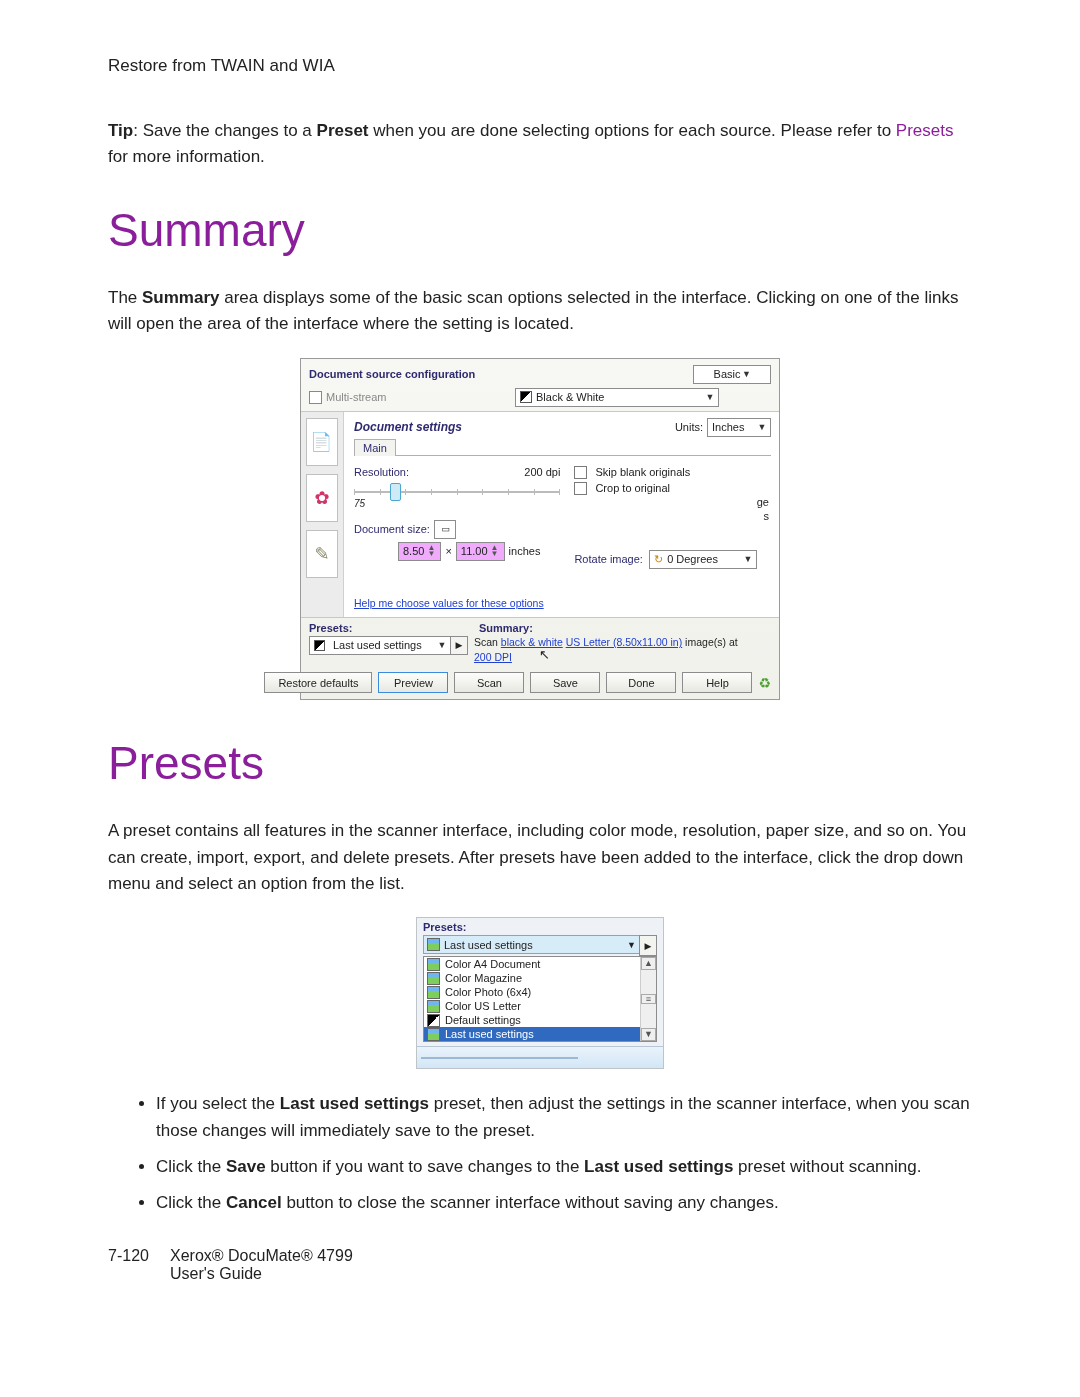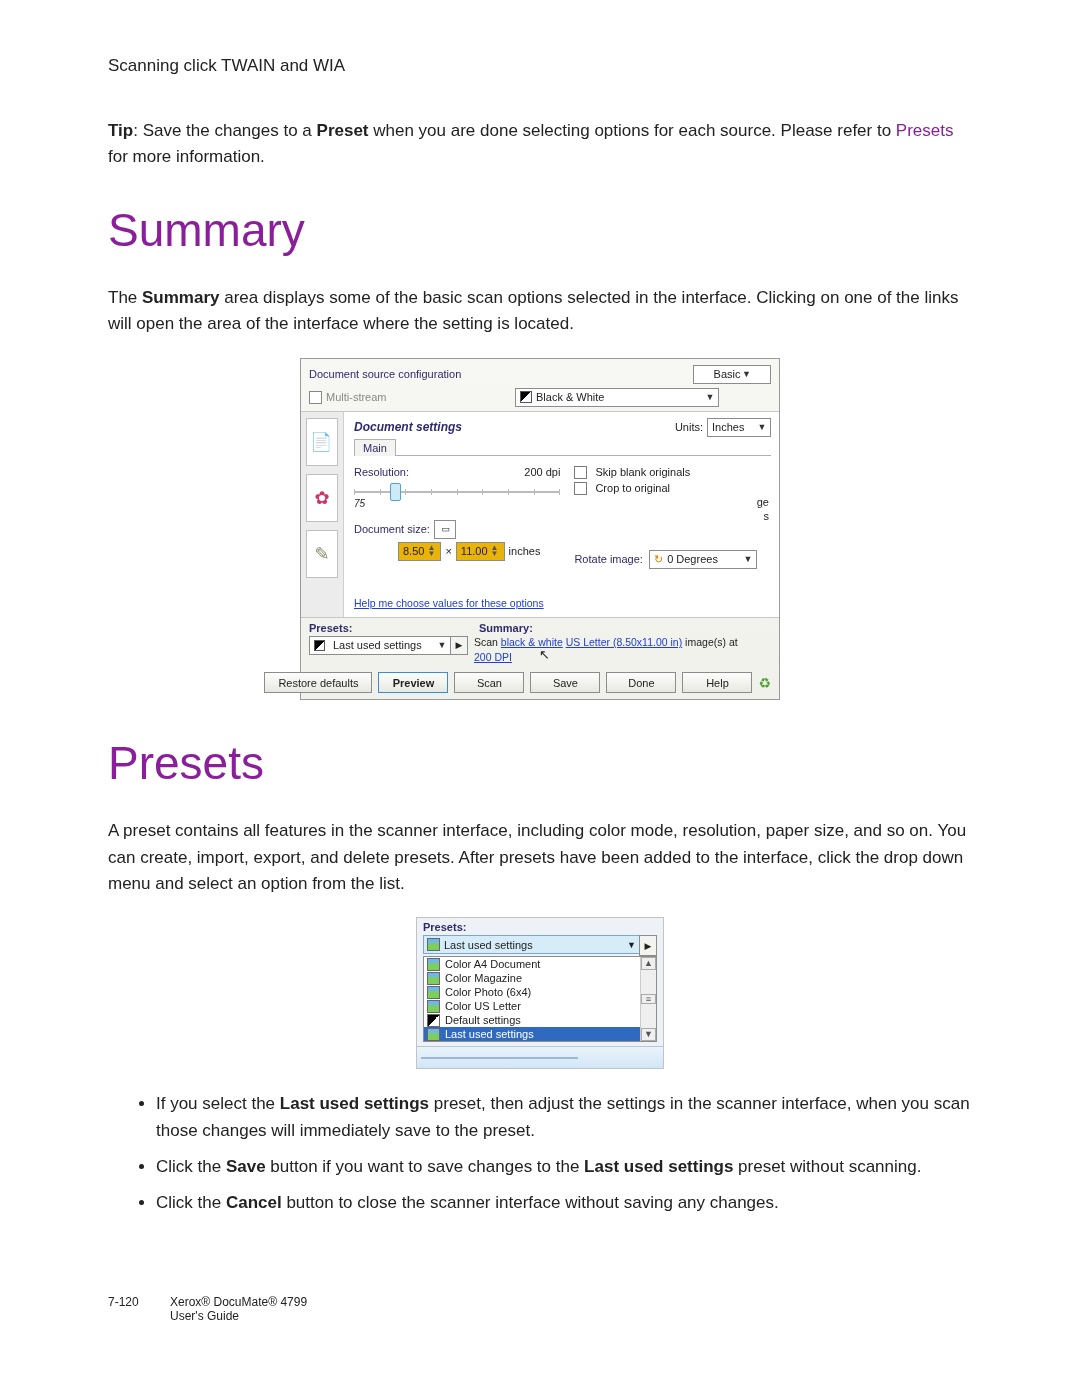--- a/index.html
+++ b/index.html
@@ -56,21 +56,21 @@
   .dlg .top {
     padding: 6px 8px 4px 8px;
   }
   .dlg .top .row1 {
     display: flex;
     justify-content: space-between;
     align-items: center;
     margin-bottom: 4px;
   }
   .dlg .top .title {
-    font-weight: normal;
+    font-weight: bold;
     color: #2e2a6e;
   }
   .dlg .combo {
     border: 1px solid #8c8c8c;
     background: #fff;
     display: inline-flex;
     align-items: center;
     height: 17px;
     padding: 0 2px 0 4px;
     font-size: 11px;
@@ -183,21 +183,21 @@
     border: 1px solid #4aa7d4;
     border-radius: 2px;
   }
   .dlg .slider .min {
     position: absolute; left: 0; top: 18px; font-size: 10px; font-style: italic;
   }
   .dlg .docsize-row {
     display:flex; align-items:center; gap:4px; margin-top: 12px;
   }
   .dlg .spin {
-    border: 1px solid #8c8c8c; background: #eab308; display:inline-flex; align-items:center;
+    border: 1px solid #8c8c8c; background: #f0abfc; display:inline-flex; align-items:center;
     height: 17px; padding: 0 2px 0 4px; font-size: 11px;
   }
   .dlg .spin .ud {
     width: 11px; margin-left: 3px;
     display:flex; flex-direction:column; line-height: 6px; font-size: 8px; color:#555;
   }
   .dlg .dims { display:flex; align-items:center; gap:4px; margin-left: 44px; margin-top: 3px; }
   .dlg .ck { display:flex; align-items:center; gap:8px; margin-bottom: 3px; }
   .dlg .ck .box { width:11px; height:11px; border:1px solid #7a7a7a; background:#fff; }
   .dlg .rot { display:flex; align-items:center; gap:6px; margin-top: 28px; }
@@ -259,21 +259,21 @@
     display:flex; gap: 6px; justify-content: flex-end; margin-top: 6px; align-items: center;
   }
   .dlg .btn {
     border: 1px solid #8c8c8c;
     background: linear-gradient(#fdfdfb,#e8e8e2);
     height: 19px; padding: 0 8px;
     display:inline-flex; align-items:center; justify-content:center;
     min-width: 52px; font-size: 11px;
   }
   .dlg .btn.restore { margin-right: auto; min-width: 90px; }
-  .dlg .btn.preview { border-color: #3a8be0; font-weight: bold; }
+  .dlg .btn.preview { border-color: #3a8be0; }
   .dlg .recycle { font-size: 14px; color: #4aa02c; }
 
   
   .preset-shot {
     width: 246px;
     background: #eef2f7;
     border: 1px solid #bfc4c8;
     font-family: Tahoma, Arial, sans-serif;
     font-size: 11px;
     padding: 3px 0 0 0;
@@ -331,31 +331,31 @@
     font-size: 17px;
     line-height: 1.55;
     padding-left: 48px;
     margin: 0;
   }
   ul.body-list li { margin-bottom: 10px; }
   ul.body-list .bold { font-weight: bold; }
 
   .footer {
     display:flex;
-    font-size: 12px;
-    margin-top: 78px;
+    font-size: 16px;
+    margin-top: 30px;
     gap: 14px;
   }
   .footer .pn { min-width: 48px; }
 </style>
 </head>
 <body>
 
 <div class="page">
-  <div class="header-text">Scanning click TWAIN and WIA</div>
+  <div class="header-text">Restore from TWAIN and WIA</div>
 
   <div class="tip-para">
     <span class="bold">Tip</span><span>: Save the changes to a </span><span class="bold">Preset</span><span> when you are done selecting options for each source. Please refer to </span><span class="link">Presets</span><span> for more information.</span>
   </div>
 
   <h1 class="section">Summary</h1>
 
   <div class="body-para">
     <span>The </span><span class="bold">Summary</span><span> area displays some of the basic scan options selected in the interface. Clicking on one of the links will open the area of the interface where the setting is located.</span>
   </div>

